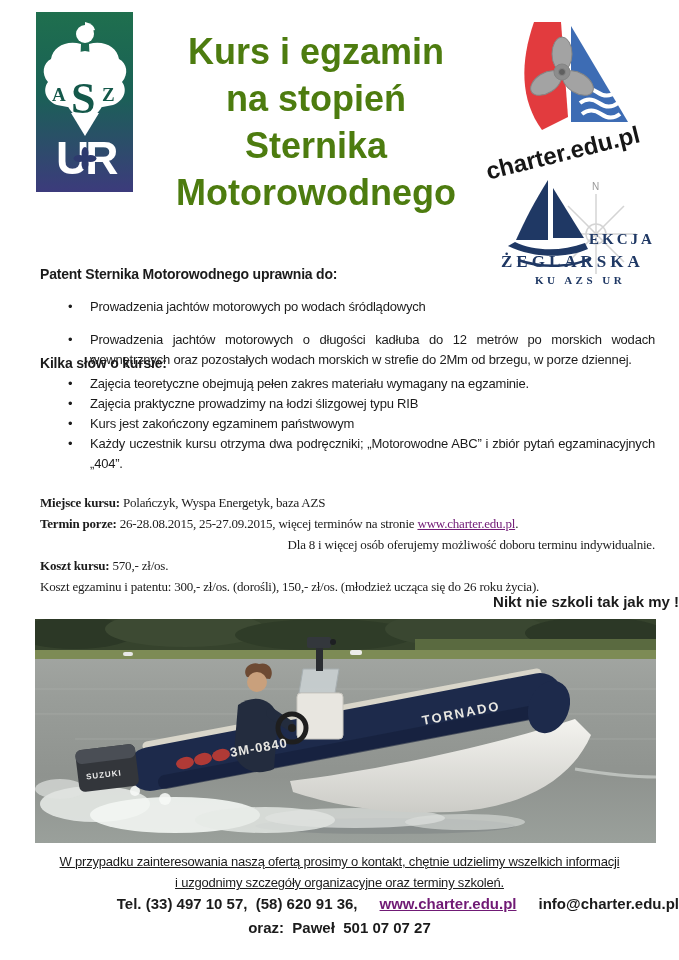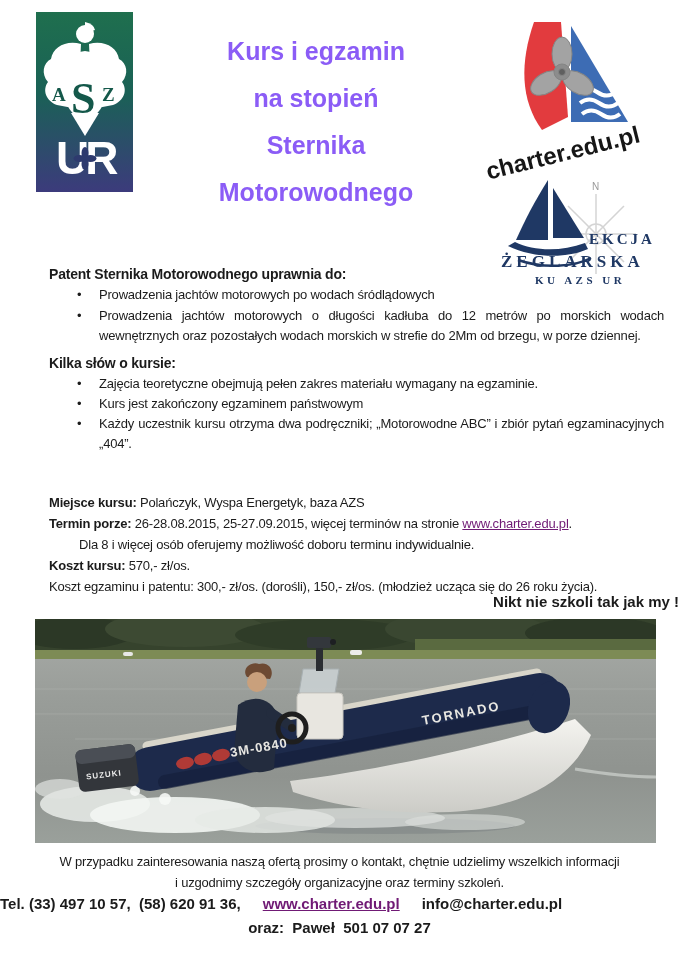--- a/index.html
+++ b/index.html
@@ -3,49 +3,49 @@
 <meta charset="utf-8">
 <style>
   * { margin:0; padding:0; box-sizing:border-box; }
   html,body { background:#ffffff; }
   body { font-family:"Liberation Sans", sans-serif; color:#1b1b1b; }
   .page { position:relative; width:679px; height:960px; background:#ffffff; overflow:hidden; }
 
   
   .azs-logo { position:absolute; left:36px; top:12px; }
   .page-title { position:absolute; left:138px; top:28px; width:356px; text-align:center;
-                font-weight:bold; font-size:25px; line-height:47px; color:#8b5cf6; white-space:nowrap; }
+                font-weight:bold; font-size:36px; line-height:47px; color:#4d7c0f; white-space:nowrap; }
   .charter-logo { position:absolute; left:462px; top:10px; }
   .sekcja-logo { position:absolute; left:488px; top:176px; }
 
   
-  .section { position:absolute; left:49px; width:615px; font-size:13px; letter-spacing:-0.2px; }
+  .section { position:absolute; left:40px; width:615px; font-size:13px; letter-spacing:-0.2px; }
   .heading { font-weight:bold; font-size:14px; line-height:22px; }
   .bullet { display:flex; padding-left:28px; line-height:20px; }
   .bullet .dot { flex:none; width:22px; }
   .bullet .dot::before { content:"\2022"; }
   .bullet .txt { flex:1; text-align:justify; }
   .patent-section { top:263px; }
-  .patent-section .bullet { line-height:20.5px; }
+  .patent-section .bullet { line-height:20.5px;margin-top:12px; }
   .course-section { top:352px; }
-  .details-section { top:492px; line-height:21px; }
+  .details-section { top:492px; line-height:21px;font-family:Liberation Serif, serif; }
   .details-section .label { font-weight:bold; }
-  .indent-line { margin-left:30px; }
+  .indent-line { margin-left:30px;text-align:right; }
   a.doc-link { color:#701a75; text-decoration:underline; }
 
   .slogan { position:absolute; top:593px; left:0; width:100%; text-align:right;
             font-weight:bold; font-size:15px; white-space:nowrap; }
 
   .photo { position:absolute; left:35px; top:619px; width:621px; height:224px; }
 
   
   .footer-note { position:absolute; top:851px; left:0; width:100%; text-align:center;
                  font-size:13px; line-height:21px; letter-spacing:-0.2px; }
-  .footer-note div { white-space:nowrap; }
-  .footer-contacts { position:absolute; top:895px; left:0; width:100%; text-align:left;
+  .footer-note div { text-decoration:underline; white-space:nowrap; }
+  .footer-contacts { position:absolute; top:895px; left:0; width:100%; text-align:right;
                      font-weight:bold; font-size:15px; white-space:pre; }
   .footer-contacts .gap { display:inline-block; width:22px; }
   .footer-oraz { position:absolute; top:919px; left:0; width:100%; text-align:center;
                  font-weight:bold; font-size:15px; white-space:pre; }
 
   svg text { font-family:"Liberation Sans", sans-serif; }
   svg text.serif { font-family:"Liberation Serif", serif; }
 </style>
 </head>
 <body>
@@ -145,20 +145,24 @@
   </div>
 
   <div class="section course-section">
     <div class="heading">Kilka słów o kursie:</div>
     <div class="bullet">
       <span class="dot"></span>
       <span class="txt">Zajęcia teoretyczne obejmują pełen zakres materiału wymagany na egzaminie.</span>
     </div>
     <div class="bullet">
       <span class="dot"></span>
+      <span class="txt">Zajęcia praktyczne prowadzimy na łodzi ślizgowej typu RIB</span>
+    </div>
+    <div class="bullet">
+      <span class="dot"></span>
       <span class="txt">Kurs jest zakończony egzaminem państwowym</span>
     </div>
     <div class="bullet">
       <span class="dot"></span>
       <span class="txt">Każdy uczestnik kursu otrzyma dwa podręczniki; „Motorowodne ABC” i zbiór pytań egzaminacyjnych „404”.</span>
     </div>
   </div>
 
   <div class="section details-section">
     <div><span class="label">Miejsce kursu:</span><span> Polańczyk, Wyspa Energetyk, baza AZS</span></div>

